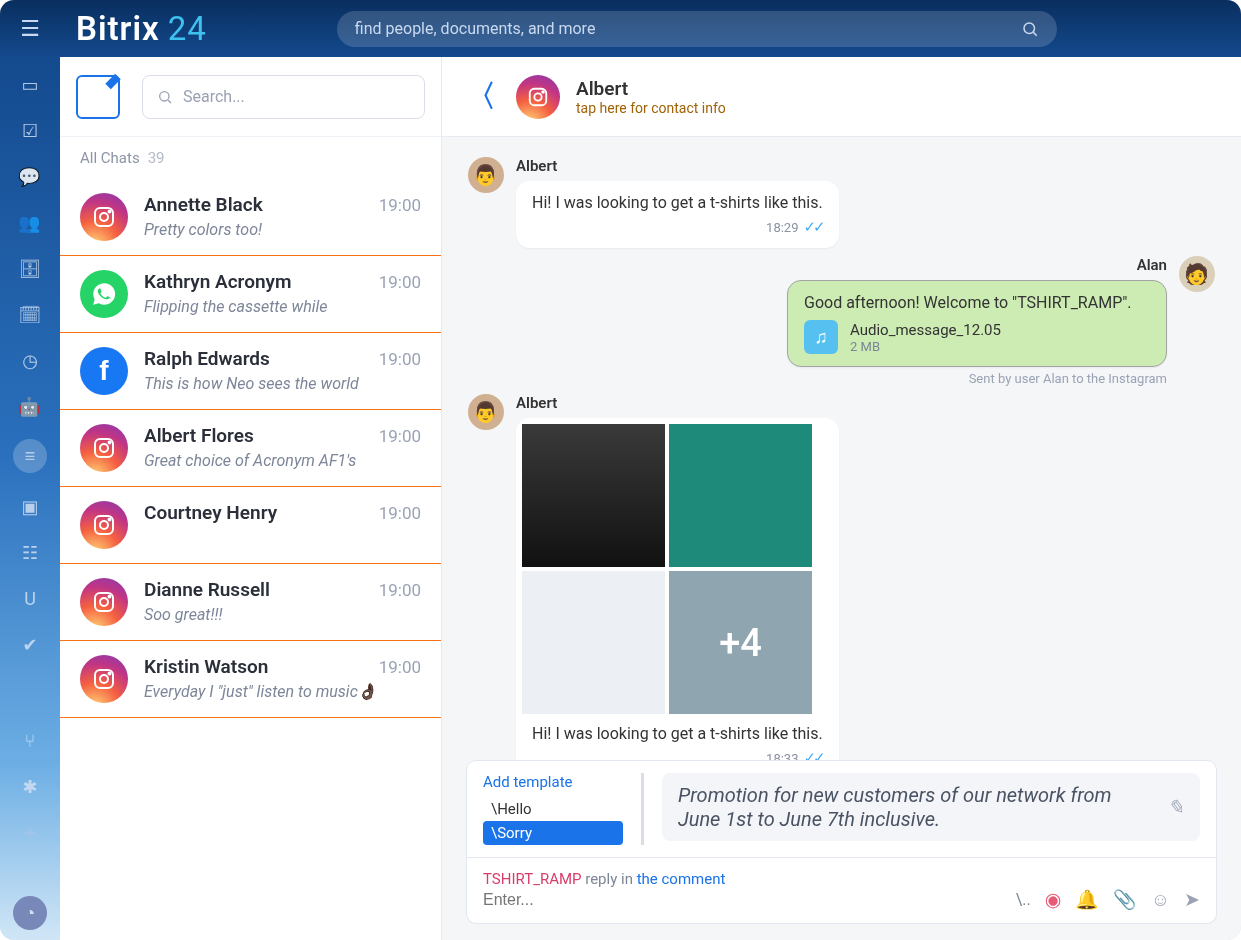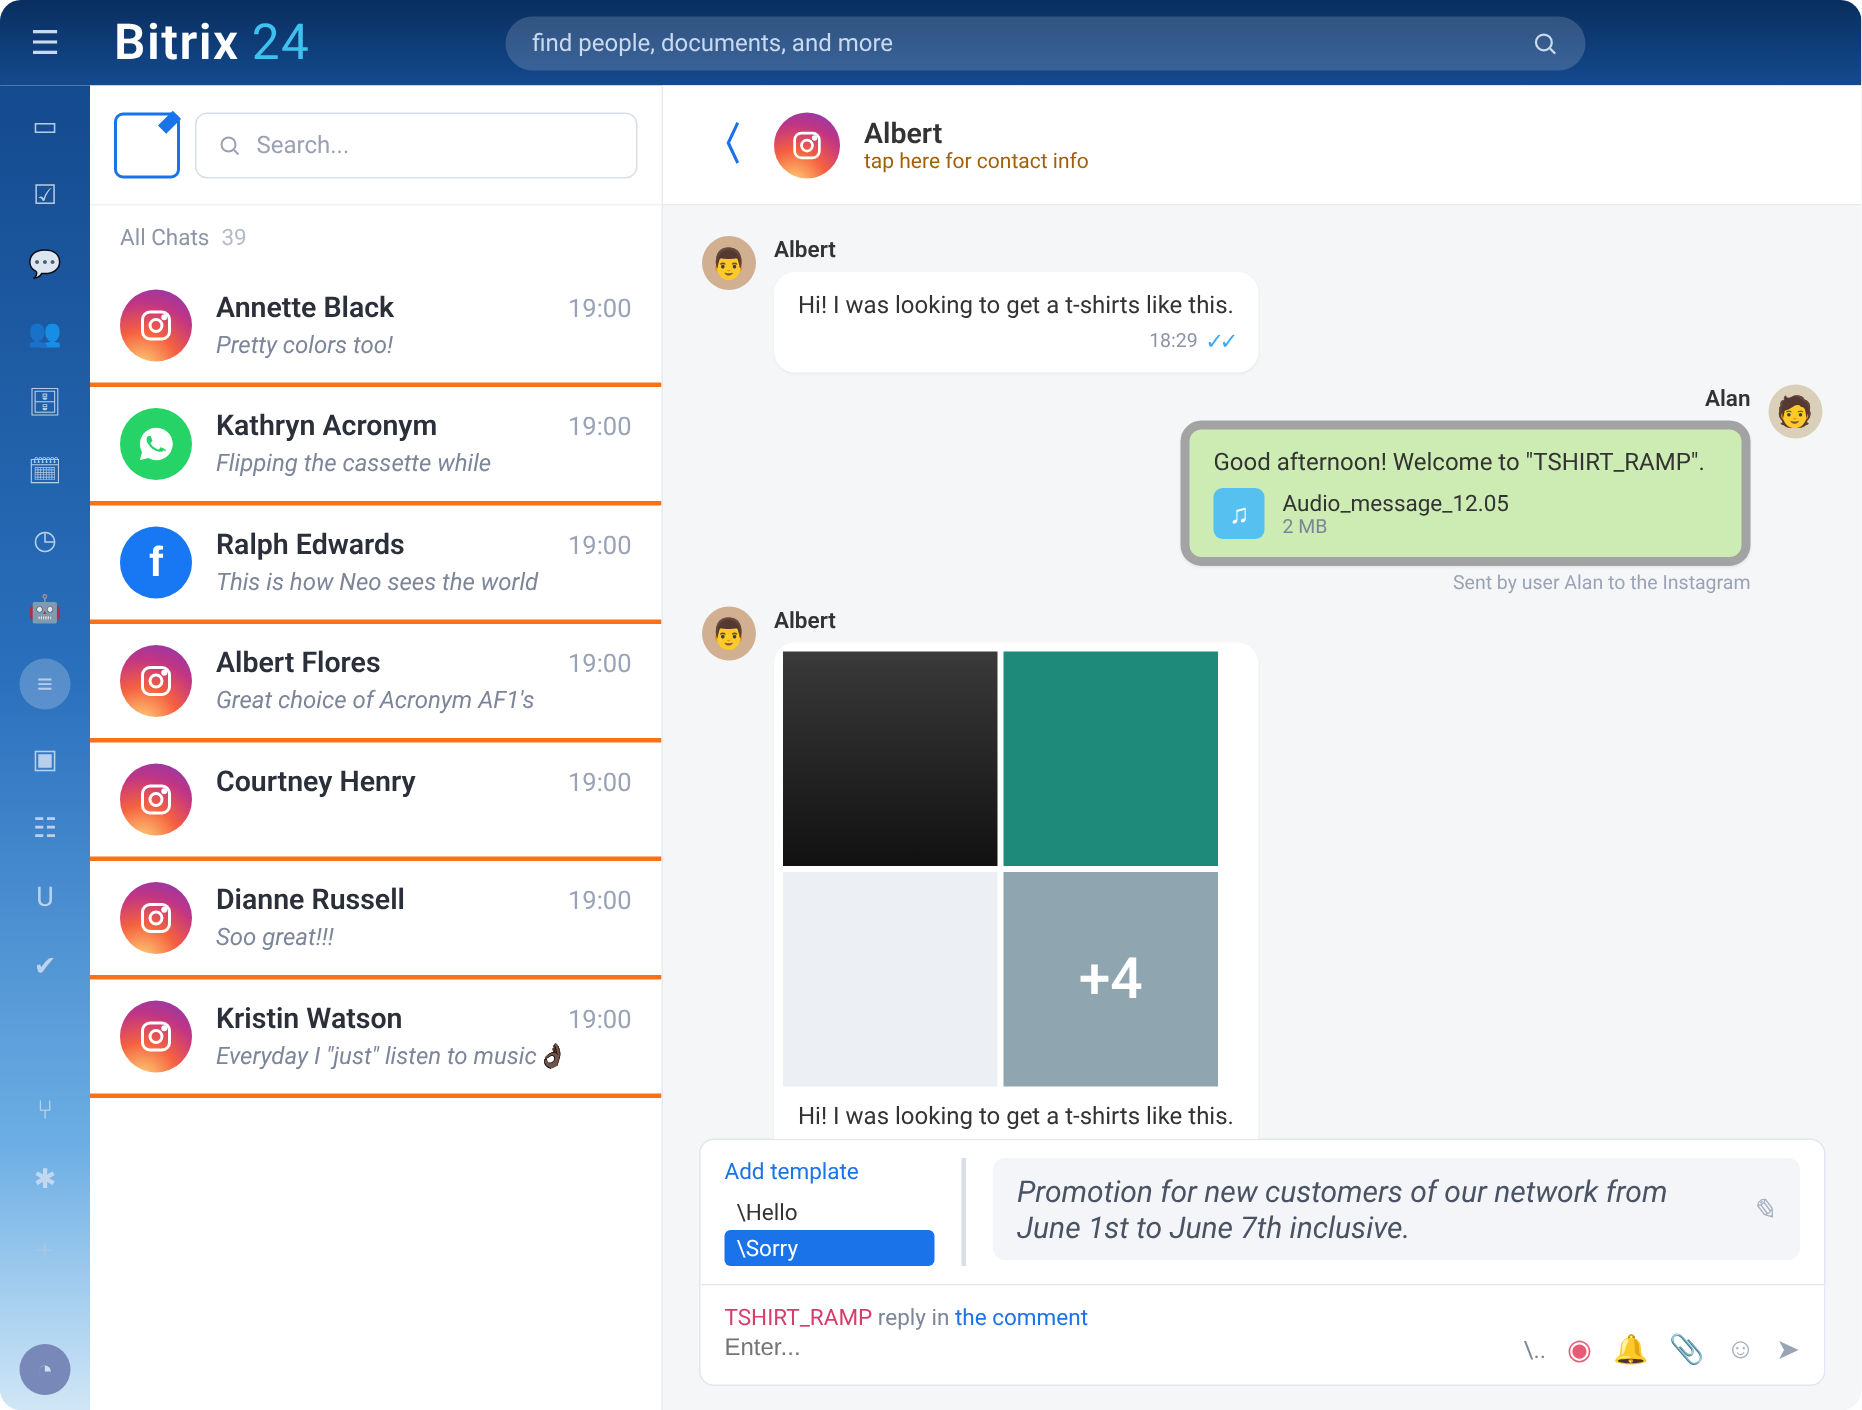--- a/index.html
+++ b/index.html
@@ -15,28 +15,28 @@
   
   .main { flex:1; display:flex; min-height:0;}
   
   .rail { width:60px; background:linear-gradient(to bottom,#144a8e 0%,#2a70bd 45%,#6caee4 80%, #d0e6f6 100%); display:flex; flex-direction:column; align-items:center; padding-top:14px; gap:20px; color:#d0dff2; font-size:18px;}
   .rail .ritem { width:34px; height:26px; display:flex; align-items:center; justify-content:center; cursor:pointer; opacity:0.85;}
   .rail .filter-pill{ width:34px;height:34px;border-radius:50%;background:rgba(255,255,255,0.25);}
   .rail .plus{ color:#a9c6e8; font-size:20px;}
   .rail .bubble{ width:34px;height:34px;border-radius:50%;background:#7888b8;display:flex;align-items:center;justify-content:center;margin-top:auto;margin-bottom:10px;}
   
   .chatlist { width:382px; background:#fff; border-right:1px solid #e7eaf0; display:flex; flex-direction:column;}
-  .cl-head { height:80px; display:flex; align-items:center; padding:0 16px; gap:10px; border-bottom:1px solid #eef1f5;}
+  .cl-head { height:80px; display:flex; align-items:center; padding:0 16px; gap:22px; border-bottom:1px solid #eef1f5;}
   .compose-btn { width:44px; height:44px; border:2.5px solid #1a73e8; border-radius:6px; position:relative;}
   .compose-btn:after{ content:''; position:absolute; right:-6px; top:-6px; width:22px; height:22px; background:#1a73e8; clip-path:polygon(15% 60%, 60% 15%, 85% 40%, 40% 85%); }
   .local-search { flex:1; height:44px; border:1px solid #d9dee8; border-radius:8px; display:flex; align-items:center; padding:0 14px; color:#9aa1b2; gap:10px;}
   .cl-sub { padding:12px 20px; font-size:15px; color:#8c94a6; display:flex; gap:8px;}
   .cl-sub .count{ color:#b4bac8;}
   .chats { overflow-y:auto; flex:1;}
-  .chat-item { display:flex; align-items:flex-start; gap:16px; padding:14px 20px; border-bottom:3px solid #f97316; cursor:pointer;}
+  .chat-item { display:flex; align-items:flex-start; gap:16px; padding:14px 20px; border-bottom:1px solid #f97316; cursor:pointer;}
   .avatar { width:48px; height:48px; border-radius:50%; flex-shrink:0; display:flex; align-items:center; justify-content:center; color:#fff; font-size:24px;}
   .ig-grad { background: radial-gradient(circle at 30% 110%, #ffd97a 0%, #f56040 40%, #c13584 70%, #833ab4 100%); }
   .wa { background:#25d366;}
   .fb { background:#1877f2;}
   .ci-text{ flex:1; min-width:0;}
   .ci-row1{ display:flex; justify-content:space-between; align-items:baseline;}
   .ci-name{ font-size:19px; font-weight:600; color:#2a2f3a;}
   .ci-time{ font-size:17px; color:#9aa3b5;}
   .ci-preview{ margin-top:4px; font-size:16px; color:#7d8699; white-space:nowrap; overflow:hidden; text-overflow:ellipsis;font-style:italic;}
   
@@ -47,21 +47,21 @@
   .ch-text .n{ font-size:19px; font-weight:600;}
   .ch-text .s{ font-size:14px; color:#a16207;}
   .messages { flex:1; overflow-y:auto; padding:20px 26px; display:flex; flex-direction:column; gap:8px;}
   .msg-group{ display:flex; align-items:flex-start; gap:12px;}
   .msg-group.right{ flex-direction:row-reverse;}
   .mini-av{ width:36px;height:36px;border-radius:50%;background:#ccc; display:flex;align-items:center;justify-content:center;font-size:20px;}
   .mg-col { display:flex; flex-direction:column; max-width:74%;}
   .mg-col.right{ align-items:flex-end;}
   .sender{ font-size:15px; font-weight:600; margin-bottom:6px;}
   .bubblemsg{ background:#fff; border-radius:14px; padding:12px 16px; box-shadow:0 1px 2px rgba(0,0,0,0.05); font-size:16px; color:#333; position:relative;}
-  .bubblemsg.green{ background:#cdecb4; border:6px solid #a3a3a3;}
+  .bubblemsg.green{ background:#cdecb4; border:1px solid #a3a3a3;}
   .time-row{ margin-top:6px; font-size:13px; color:#8b93a5; display:flex; justify-content:flex-end; gap:5px; align-items:center;}
   .ticks{ color:#3fa9f5; letter-spacing:-3px; font-size:15px;}
   .audio-row{ display:flex; align-items:center; gap:12px; margin-top:8px;}
   .audio-ic{ width:34px;height:34px;background:#56c1f0;border-radius:6px;display:flex;align-items:center;justify-content:center;color:#fff;font-size:18px;}
   .audio-meta .fn{ font-size:15px; color:#333;}
   .audio-meta .sz{ font-size:13px; color:#7b8596;}
   .sent-note{ font-size:13px; color:#9aa3b5; text-align:right; margin-top:4px;}
   
   .img-grid{ width:290px; display:grid; grid-template-columns:1fr 1fr; gap:4px;}
   .img-grid .cell{ background:#888;height:143px;position:relative;display:flex;align-items:center;justify-content:center;color:#fff;font-size:38px;font-weight:500;}

